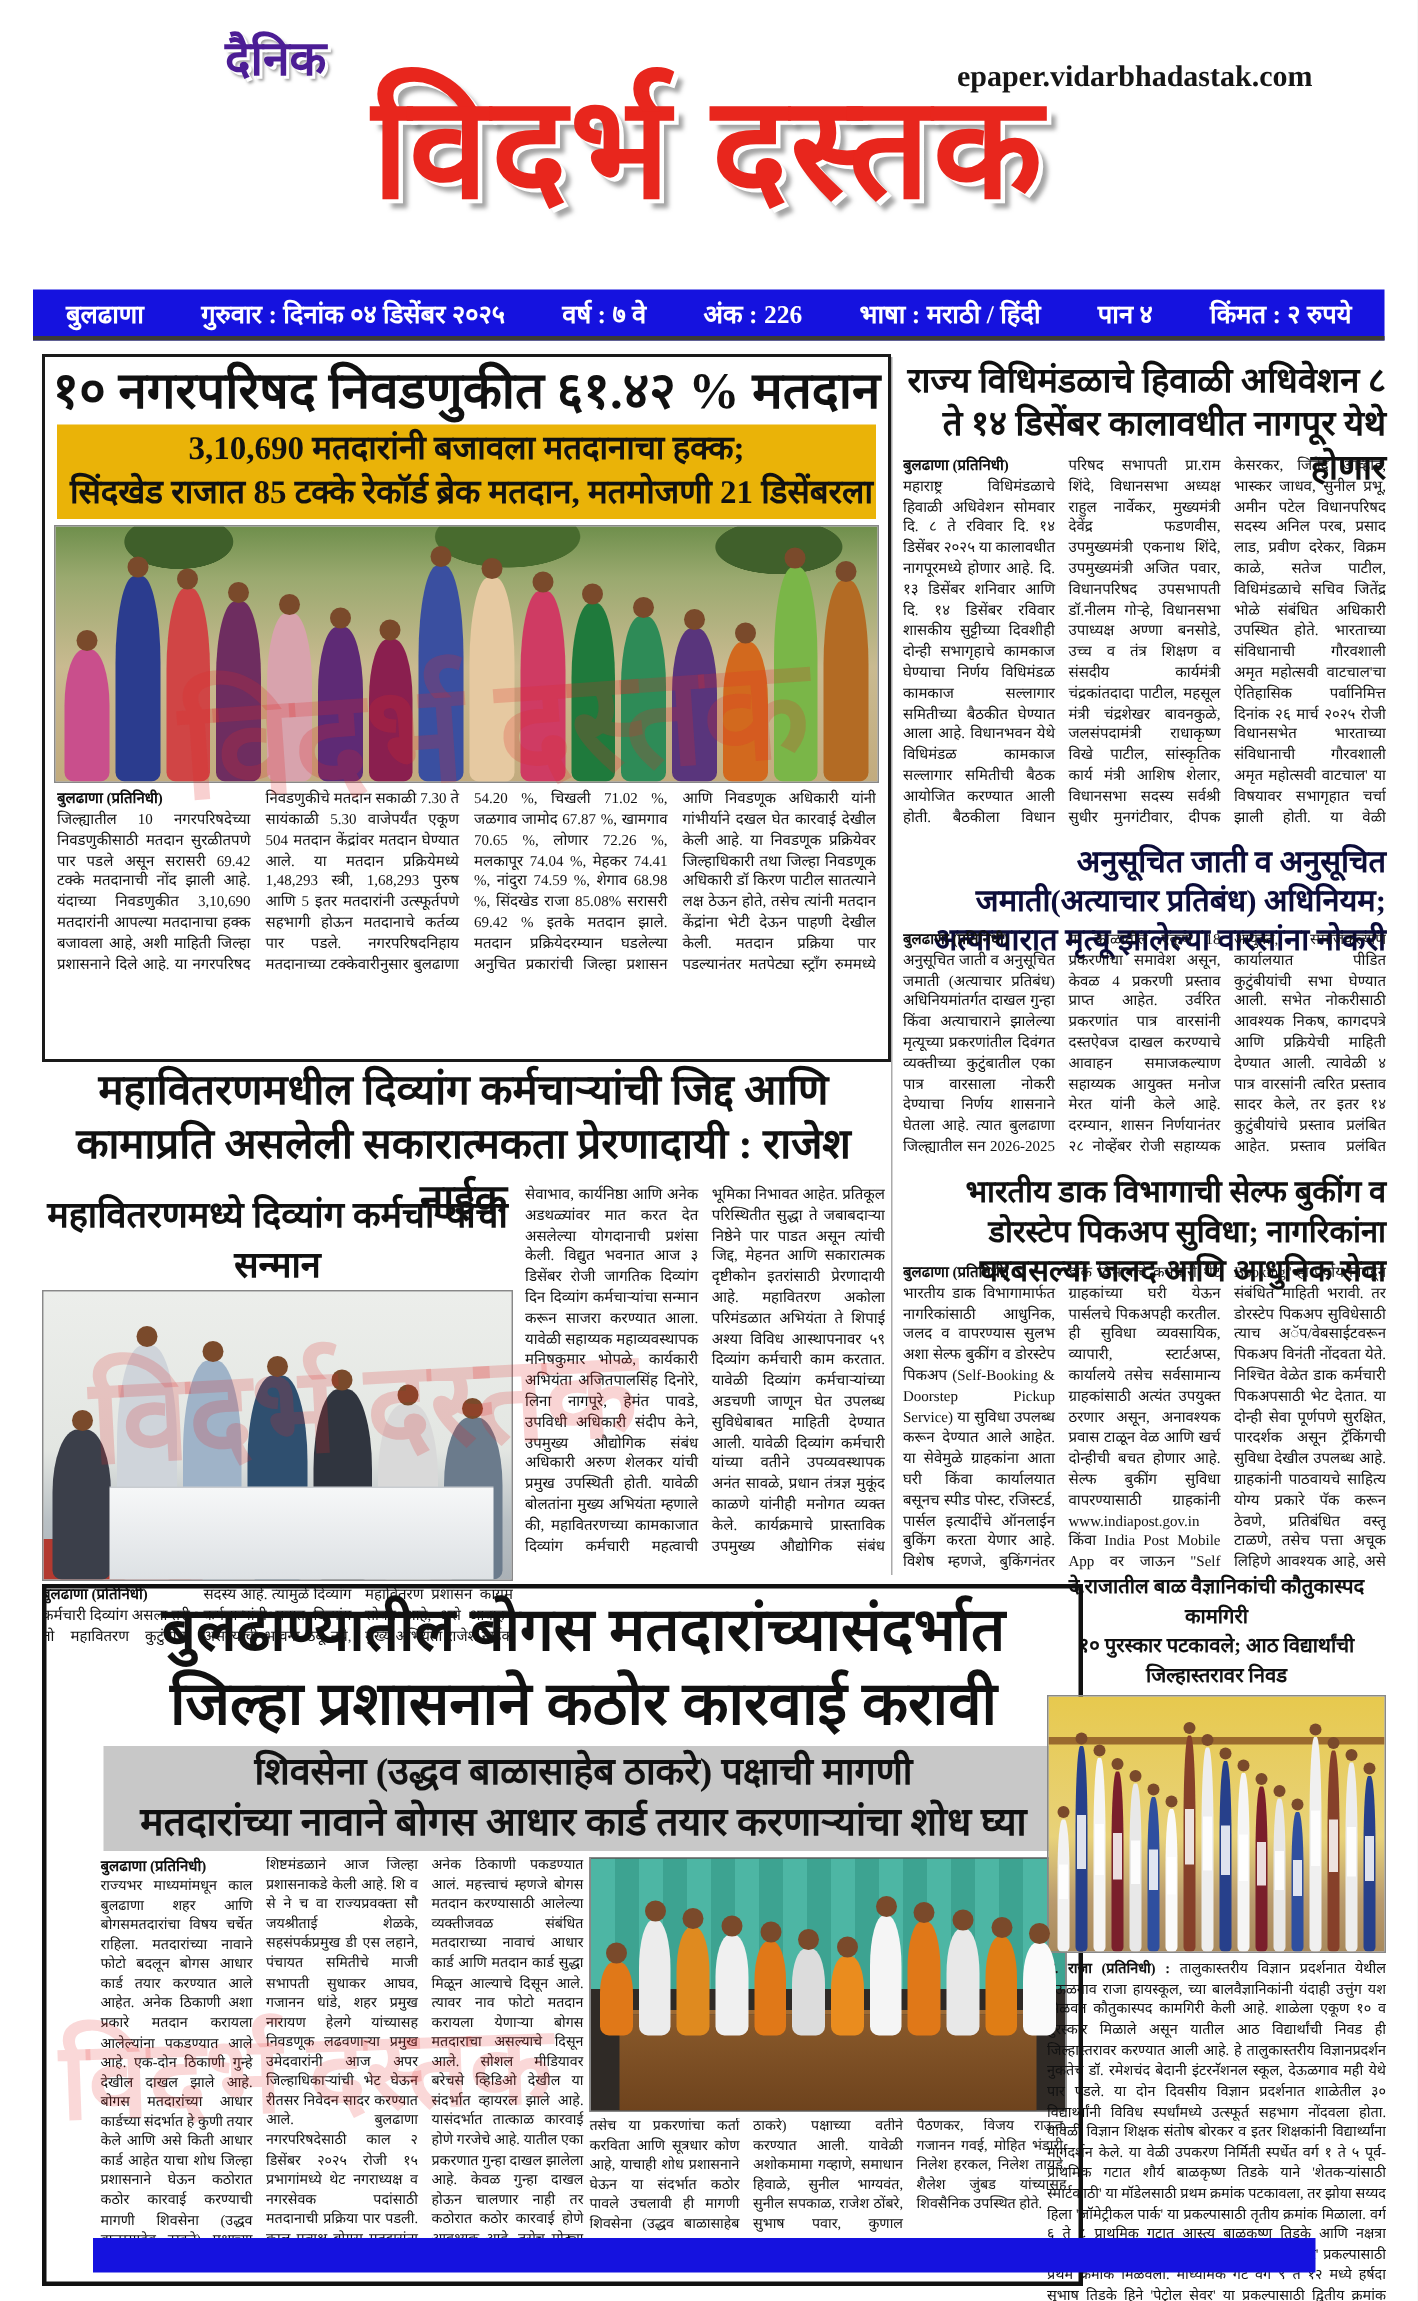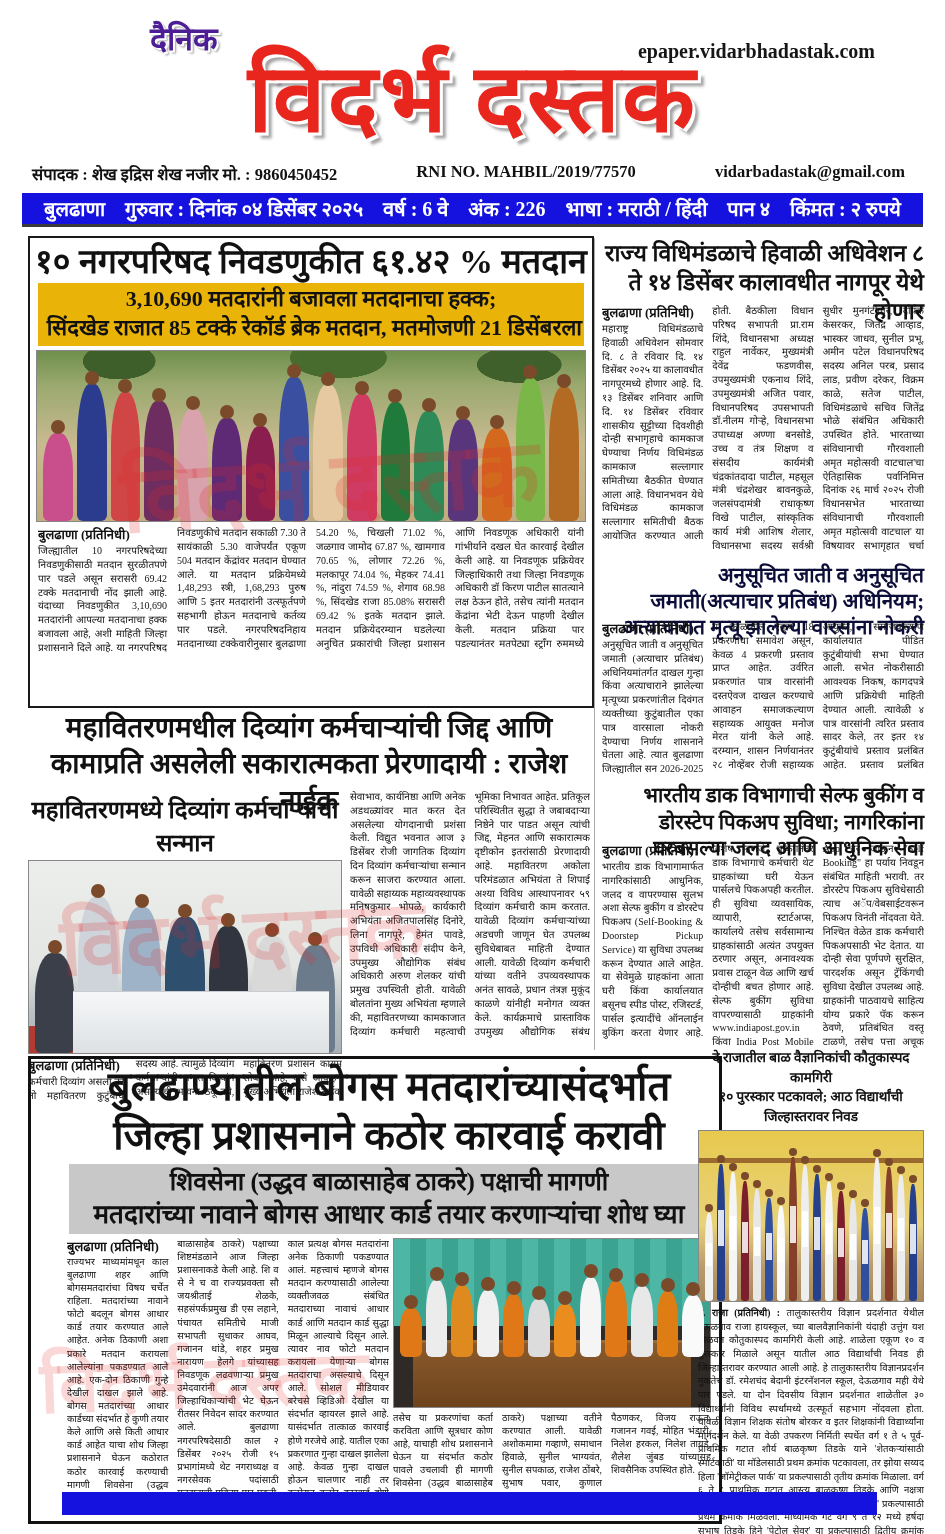--- a/index.html
+++ b/index.html
@@ -9,27 +9,27 @@
   .daily{position:absolute;top:16px;left:150px;width:450px;text-align:left;
          font-size:32px;font-weight:bold;color:#4c1d95;text-shadow:2px 2px 0 #fff,3px 3px 2px rgba(90,90,90,.6);}
   .title{position:absolute;top:52px;left:20px;width:905px;text-align:center;line-height:1;
          font-size:95px;font-weight:bold;color:#e8261d;letter-spacing:2px;
          text-shadow:3px 3px 0 #fff,6px 6px 3px rgba(90,90,90,.55);}
   .website{position:absolute;top:40px;right:70px;font-size:20px;font-weight:bold;color:#161616;}
   .editor-row{position:absolute;top:162px;left:32px;right:40px;display:flex;justify-content:space-between;
               font-size:16.5px;font-weight:bold;}
   .infobar{position:absolute;top:193px;left:22px;right:22px;height:31px;background:#1512df;color:#fff;
            display:flex;align-items:center;justify-content:space-between;padding:0 22px;
-           font-size:20px;font-weight:bold;border-bottom:3px solid #3a3a3a;}
+           font-size:17px;font-weight:bold;border-bottom:3px solid #3a3a3a;}
   
   .body{font-size:10px;line-height:1.38;text-align:justify;overflow:hidden;}
   .cols2{column-count:2;column-gap:9px;}
   .cols3{column-count:3;column-gap:9px;}
   .cols4{column-count:4;column-gap:10px;}
-  .dl{display:block;font-weight:bold;font-size:13px;}
+  .dl{display:block;font-weight:bold;font-size:10px;}
   .photo{position:relative;overflow:hidden;border:1px solid #888;}
   .crowd{position:absolute;inset:0;display:flex;align-items:flex-end;justify-content:space-around;padding:0 4px;}
   .person{display:block;flex:1;margin:0 2px;max-width:40px;border-radius:42% 42% 6px 6px;position:relative;}
   .person::before{content:"";position:absolute;top:-13px;left:50%;transform:translateX(-50%);
                   width:14px;height:14px;border-radius:50%;background:#7a4a2b;}
   
   .a1{position:absolute;left:28px;top:236px;width:562px;height:468px;border:2px solid #1a1a1a;overflow:hidden;}
   .a1 h1{margin:4px 4px 2px;font-size:34px;line-height:1.15;text-align:center;}
   .a1-sub{margin:2px 8px;background:#eab308;text-align:center;font-weight:bold;padding:2px 2px 4px;}
   .a1-sub .s1{font-size:22px;line-height:1.3;}
@@ -96,29 +96,24 @@
   .wm3{top:1330px;left:40px;font-size:72px;transform:rotate(-2deg);color:rgba(225,40,40,.18);}
 </style>
 </head>
 <body>
 
 <div id="page">
 
   <div class="daily">दैनिक</div>
   <div class="title">विदर्भ दस्तक</div>
   <div class="website">epaper.vidarbhadastak.com</div>
-  <div class="editor-row">
-    <span>संपादक : शेख इद्रिस शेख नजीर मो. : 9860450452</span>
-    <span>RNI NO. MAHBIL/2019/77570</span>
-    <span>vidarbadastak@gmail.com</span>
-  </div>
   <div class="infobar">
     <span>बुलढाणा</span>
     <span>गुरुवार : दिनांक ०४ डिसेंबर २०२५</span>
-    <span>वर्ष : 6 वे</span>
+    <span>वर्ष : ७ वे</span>
     <span>अंक : 226</span>
     <span>भाषा : मराठी / हिंदी</span>
     <span>पान ४</span>
     <span>किंमत : २ रुपये</span>
   </div>
 
   <div class="a1">
     <h1>१० नगरपरिषद निवडणुकीत ६१.४२ % मतदान</h1>
     <div class="a1-sub">
       <div class="s1">3,10,690 मतदारांनी बजावला मतदानाचा हक्क;</div>

